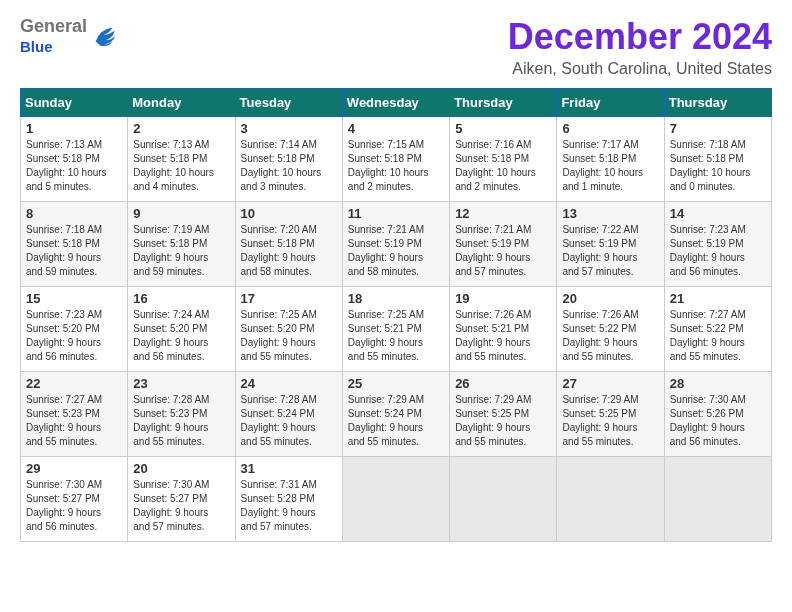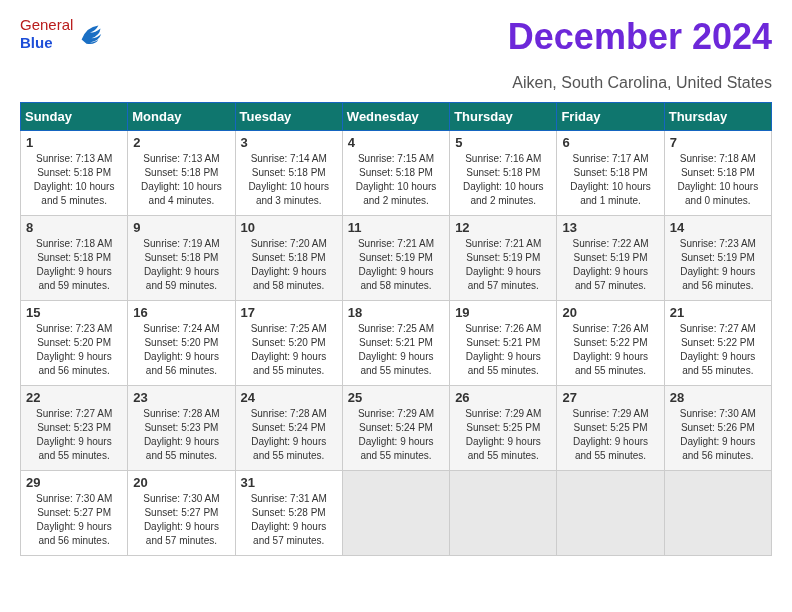--- a/index.html
+++ b/index.html
@@ -20,21 +20,21 @@
       text-align: right;
     }
     .main-title {
       font-size: 36px;
       font-weight: bold;
       color: #6d28d9;
     }
     .subtitle {
       font-size: 16px;
       color: #555;
-      margin-top: 16px;
+      margin-top: 2px;
     }
     .calendar-table {
       width: 100%;
       border-collapse: collapse;
       table-layout: fixed;
     }
     .calendar-table th {
       background-color: #1565c0;
       color: #fff;
       padding: 6px 4px;
@@ -64,36 +64,35 @@
     .day-number {
       font-size: 13px;
       font-weight: bold;
       display: block;
       margin-bottom: 2px;
     }
     .day-info {
       font-size: 10px;
       line-height: 1.4;
       color: #333;
-      text-align: center;
     }
     .empty-cell {
       background-color: #e8e8e8 !important;
     }
     .logo-wrapper {
       display: flex;
       align-items: center;
     }
     .logo-text-group {
       line-height: 1.2;
     }
     .logo-line1 {
-      font-size: 15px;
-      font-weight: normal;
-      color: #b91c1c;
+      font-size: 18px;
+      font-weight: bold;
+      color: #737373;
     }
     .logo-line2 {
       font-size: 15px;
       font-weight: bold;
       color: #1d4ed8;
     }
     .logo-bird {
       width: 28px;
       height: 28px;
       margin-left: 3px;

